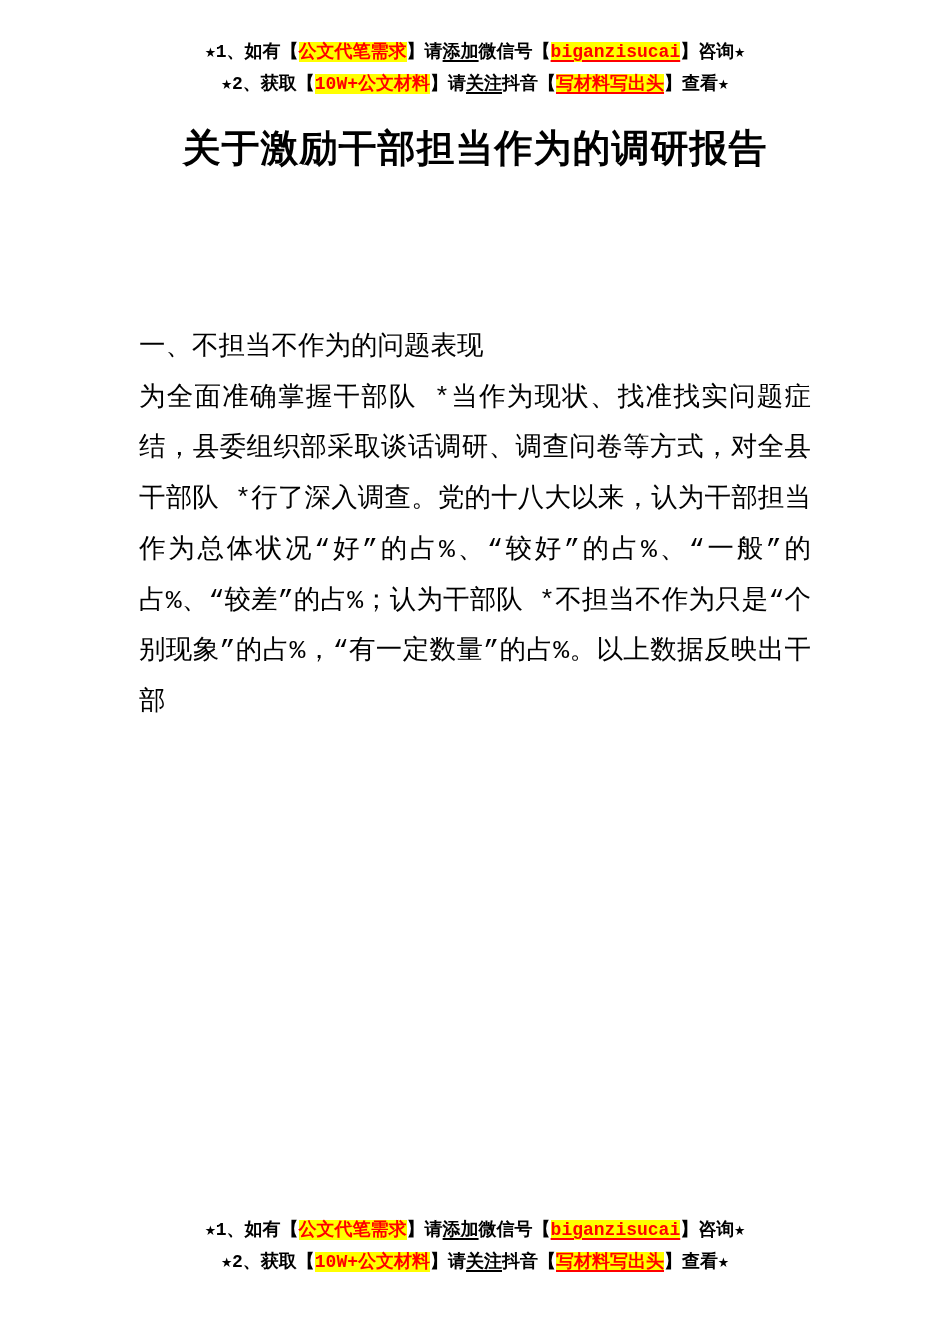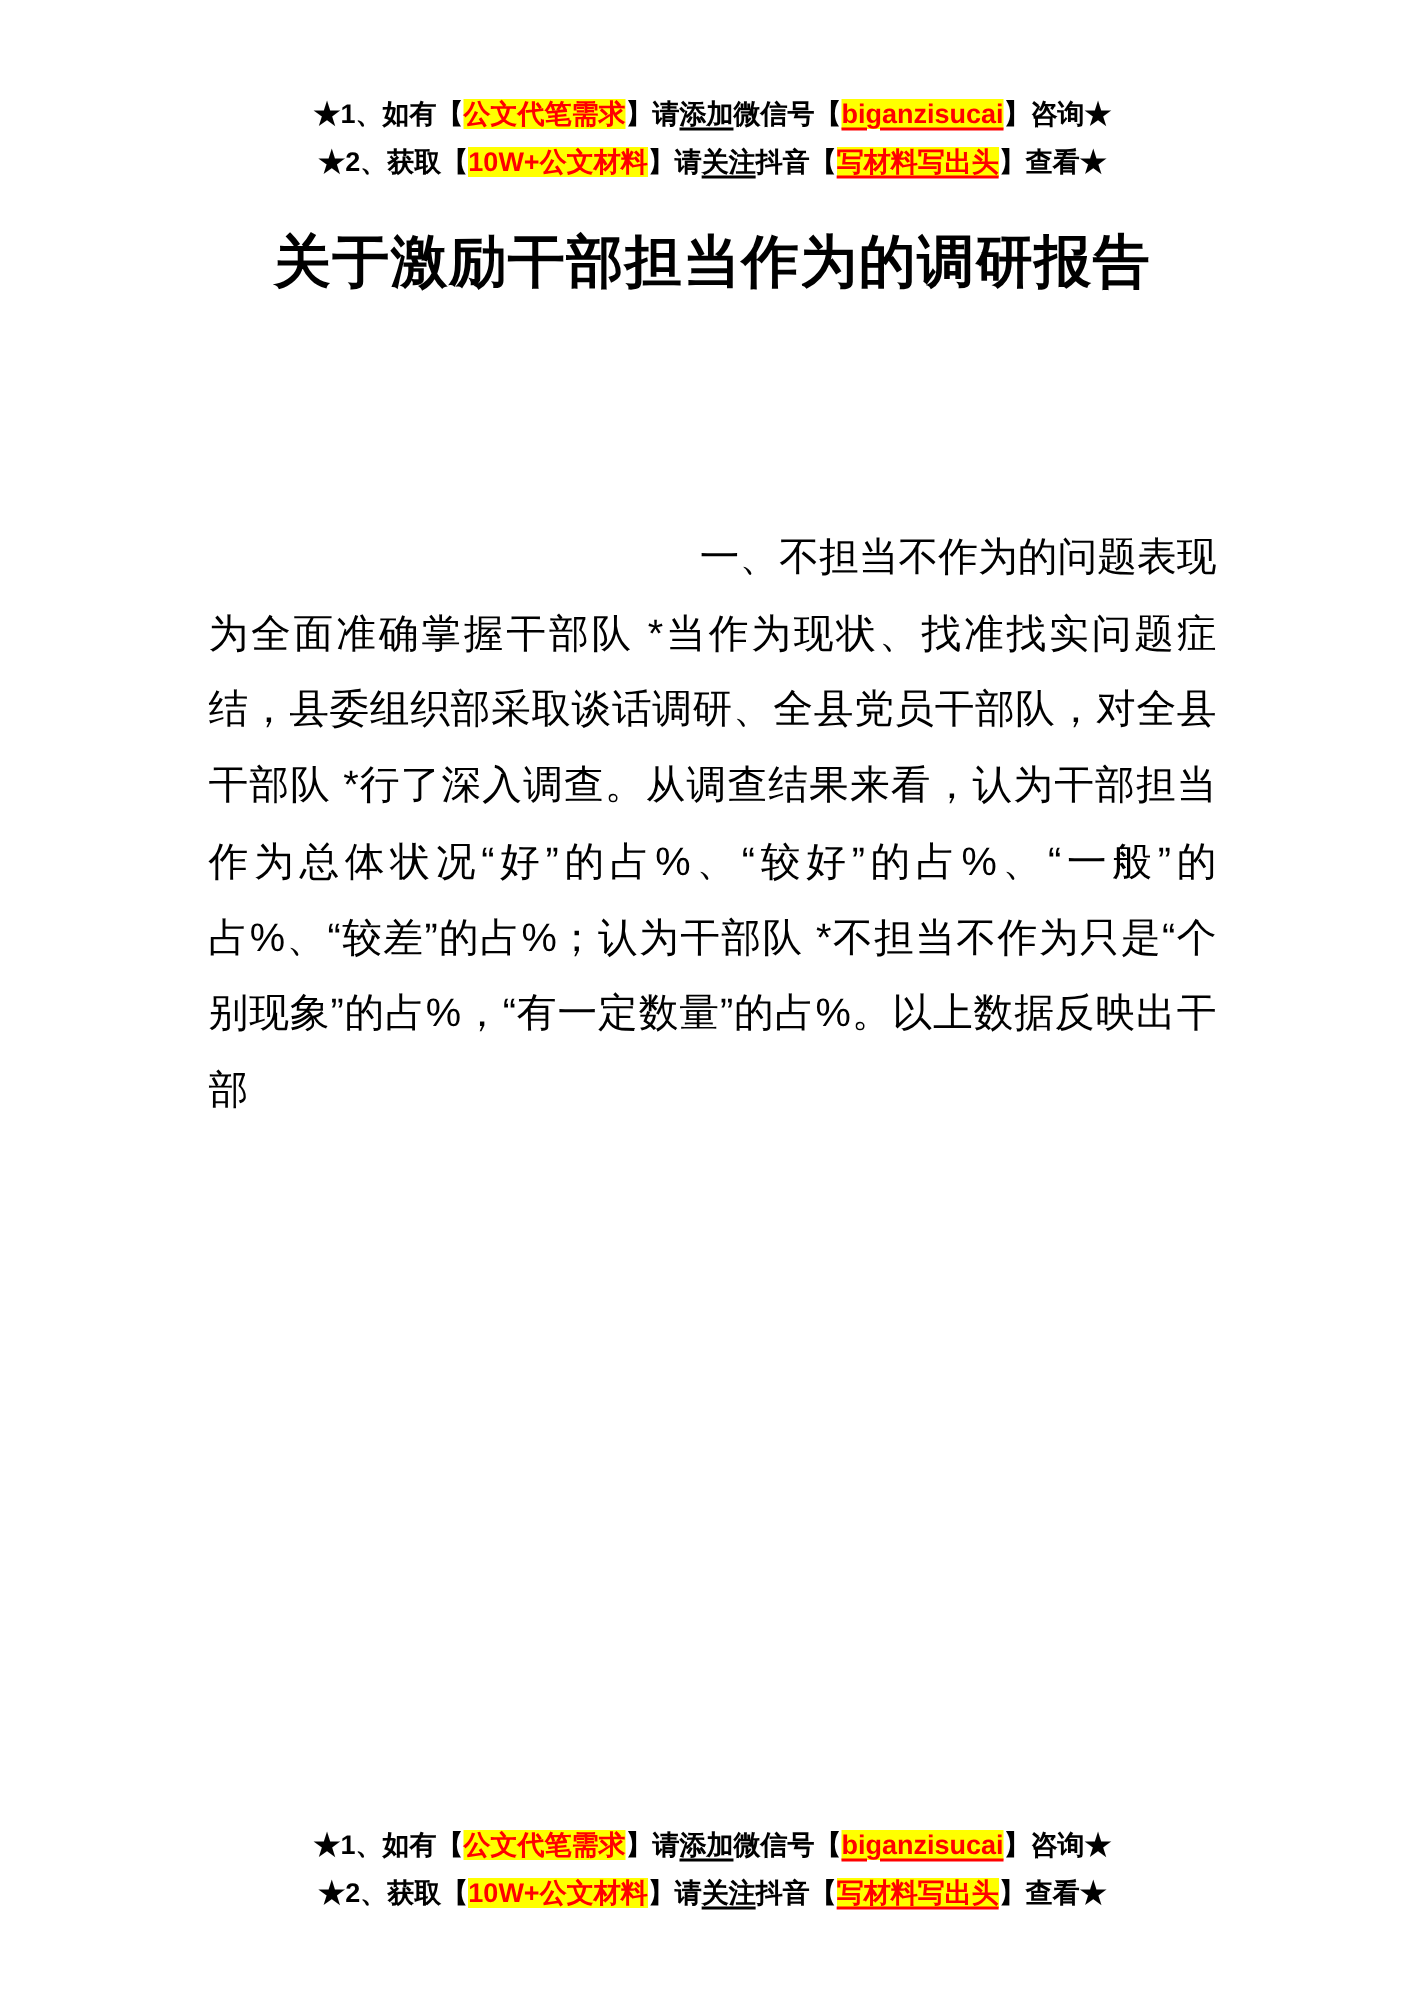--- a/index.html
+++ b/index.html
@@ -7,22 +7,23 @@
   body {
     width: 950px;
     font-family: "Liberation Sans", sans-serif;
     color: var(--text, #000);
   }
   .page {
     position: relative;
     width: 950px;
     height: 1344px;
     background: var(--page_background, #fff);
-    padding-top: 60px;
+    padding-top: 36px;
     overflow: hidden;
+    font-family: Liberation Mono, monospace;
   }
   
   .promo {
     text-align: center;
     font-weight: bold;
     font-size: 18px;
     line-height: 32px;
     color: #000;
     white-space: nowrap;
   }
@@ -66,38 +67,38 @@
     line-height: 50.7px;
     text-align: justify;
     text-justify: inter-character;
     font-weight: normal;
   }
   .doc-body .para { margin: 0; }
   .doc-body .section-heading {
     font-size: inherit;
     line-height: inherit;
     font-weight: normal;
-    text-align: right;
+    text-align: left;
   }
 </style>
 </head>
 <body>
 
 <div class="page">
 
   <div class="promo promo-top">
     <div class="promo-line"><span class="seg plain">★</span><span class="seg plain">1、如有【</span><span class="seg red-highlight">公文代笔需求</span><span class="seg plain">】请</span><span class="seg underline">添加</span><span class="seg plain">微信号【</span><span class="seg red-highlight-underline">biganzisucai</span><span class="seg plain">】咨询</span><span class="seg plain">★</span></div>
     <div class="promo-line"><span class="seg plain">★</span><span class="seg plain">2、获取【</span><span class="seg red-highlight">10W+公文材料</span><span class="seg plain">】请</span><span class="seg underline">关注</span><span class="seg plain">抖音【</span><span class="seg red-highlight-underline">写材料写出头</span><span class="seg plain">】查看</span><span class="seg plain">★</span></div>
   </div>
 
   <h1 class="doc-title">关于激励干部担当作为的调研报告</h1>
 
   <div class="doc-body">
     <h2 class="para section-heading">一、不担当不作为的问题表现</h2>
-    <p class="para">为全面准确掌握干部队 *当作为现状、找准找实问题症结，县委组织部采取谈话调研、全县党员干部队，对全县干部队 *行了深入调查。从调查结果来看，认为干部担当作为总体状况“好”的占%、“较好”的占%、“一般”的占%、“较差”的占%；认为干部队 *不担当不作为只是“个别现象”的占%，“有一定数量”的占%。以上数据反映出干部</p>
+    <p class="para">为全面准确掌握干部队 *当作为现状、找准找实问题症结，县委组织部采取谈话调研、调查问卷等方式，对全县干部队 *行了深入调查。党的十八大以来，认为干部担当作为总体状况“好”的占%、“较好”的占%、“一般”的占%、“较差”的占%；认为干部队 *不担当不作为只是“个别现象”的占%，“有一定数量”的占%。以上数据反映出干部</p>
   </div>
 
   <div class="promo promo-bottom">
     <div class="promo-line"><span class="seg plain">★</span><span class="seg plain">1、如有【</span><span class="seg red-highlight">公文代笔需求</span><span class="seg plain">】请</span><span class="seg underline">添加</span><span class="seg plain">微信号【</span><span class="seg red-highlight-underline">biganzisucai</span><span class="seg plain">】咨询</span><span class="seg plain">★</span></div>
     <div class="promo-line"><span class="seg plain">★</span><span class="seg plain">2、获取【</span><span class="seg red-highlight">10W+公文材料</span><span class="seg plain">】请</span><span class="seg underline">关注</span><span class="seg plain">抖音【</span><span class="seg red-highlight-underline">写材料写出头</span><span class="seg plain">】查看</span><span class="seg plain">★</span></div>
   </div>
 
 </div>
 
 </body></html>

